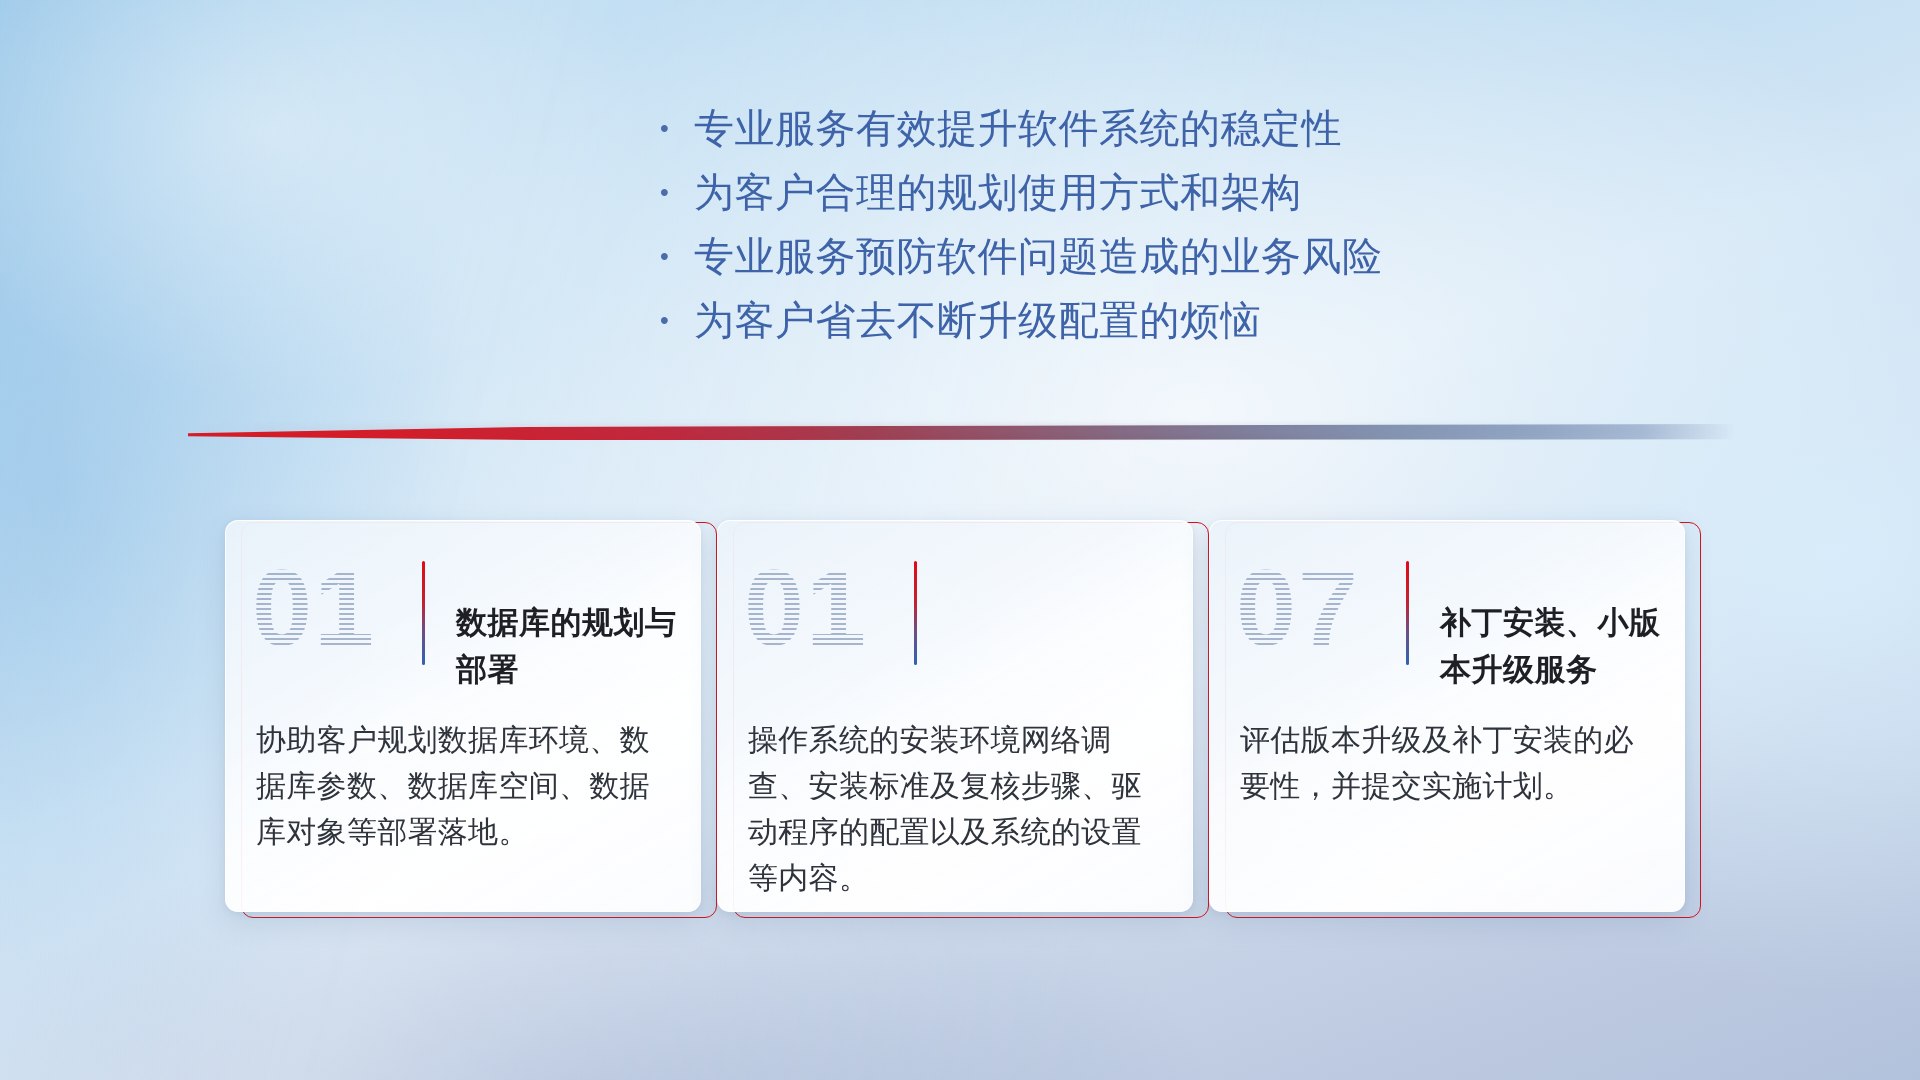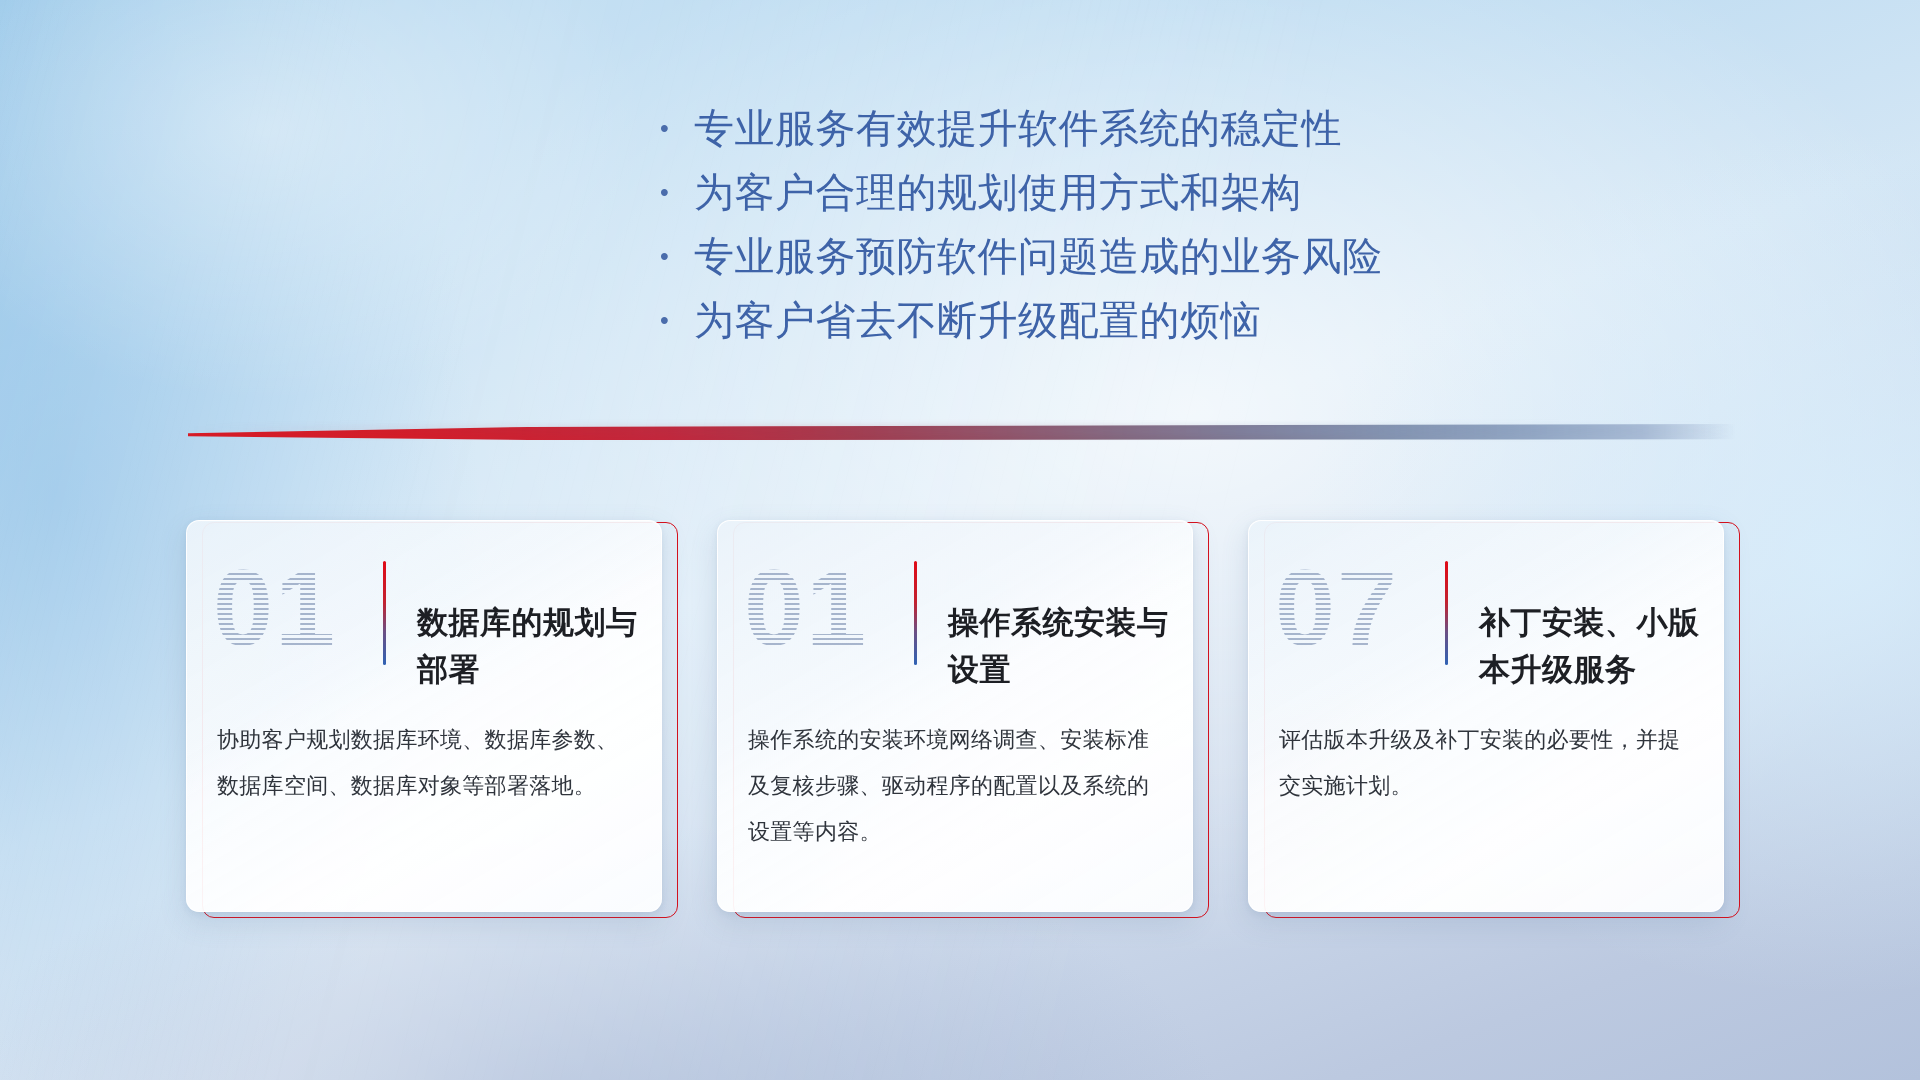--- a/index.html
+++ b/index.html
@@ -56,21 +56,21 @@
     opacity:.95;
   }
   #divider .wedge-soft{
     position:absolute;left:0;right:0;top:2px;height:9px;
     background:linear-gradient(90deg, rgba(216,18,28,0) 0%, rgba(170,60,80,.20) 40%, rgba(130,150,185,.30) 72%, rgba(160,185,215,0) 100%);
     filter:blur(3px);
   }
 
   
   #cards{position:absolute;left:186px;top:520px;width:1554px;height:410px;
-    display:flex;justify-content:space-between;gap:16px;}
+    display:flex;justify-content:center;}
 
   .card-wrap{position:relative;width:492px;height:402px;}
 
   
   .card-outline{
     position:absolute;left:16px;top:2px;width:476px;height:396px;
     border:1.6px solid #d6101c;border-radius:12px;box-sizing:border-box;
     pointer-events:none;
   }
   
@@ -109,21 +109,21 @@
 
   .head-bar{position:absolute;left:196px;top:22px;width:3px;height:104px;
     background:linear-gradient(180deg,#e00a16 0%, #c22230 40%, #6b4f84 68%, #2f62b4 100%);
     border-radius:2px;}
 
   .card-title{position:absolute;left:230px;top:16px;width:230px;
     font-size:31px;line-height:47px;font-weight:700;color:#1d1f24;
     letter-spacing:.5px;margin-top:44px;}
 
   .card-body{position:absolute;left:30px;top:196px;width:418px;
-    font-size:22px;line-height:46px;color:#2f343c;letter-spacing:.3px;}
+    font-size:30px;line-height:46px;color:#2f343c;letter-spacing:.3px;}
 </style>
 </head>
 <body>
 
 <div id="bg-base"></div>
 <div id="bg-glow-a"></div>
 <div id="bg-glow-b"></div>
 <div id="bg-glow-c"></div>
 <div id="bg-glow-d"></div>
 <div id="bg-glow-e"></div>
@@ -173,21 +173,20 @@
     </div>
   </div>
 
   <div class="card-wrap">
     <div class="card-outline"></div>
     <div class="card">
       <div class="card-tint"></div>
       <div class="card-head">
         <div class="ghost-num">01</div>
         <div class="head-bar"></div>
-        <div class="card-title">操作系统安装与设置</div>
       </div>
       <div class="card-body">操作系统的安装环境网络调查、安装标准及复核步骤、驱动程序的配置以及系统的设置等内容。</div>
     </div>
   </div>
 
   <div class="card-wrap">
     <div class="card-outline"></div>
     <div class="card">
       <div class="card-tint"></div>
       <div class="card-head">

